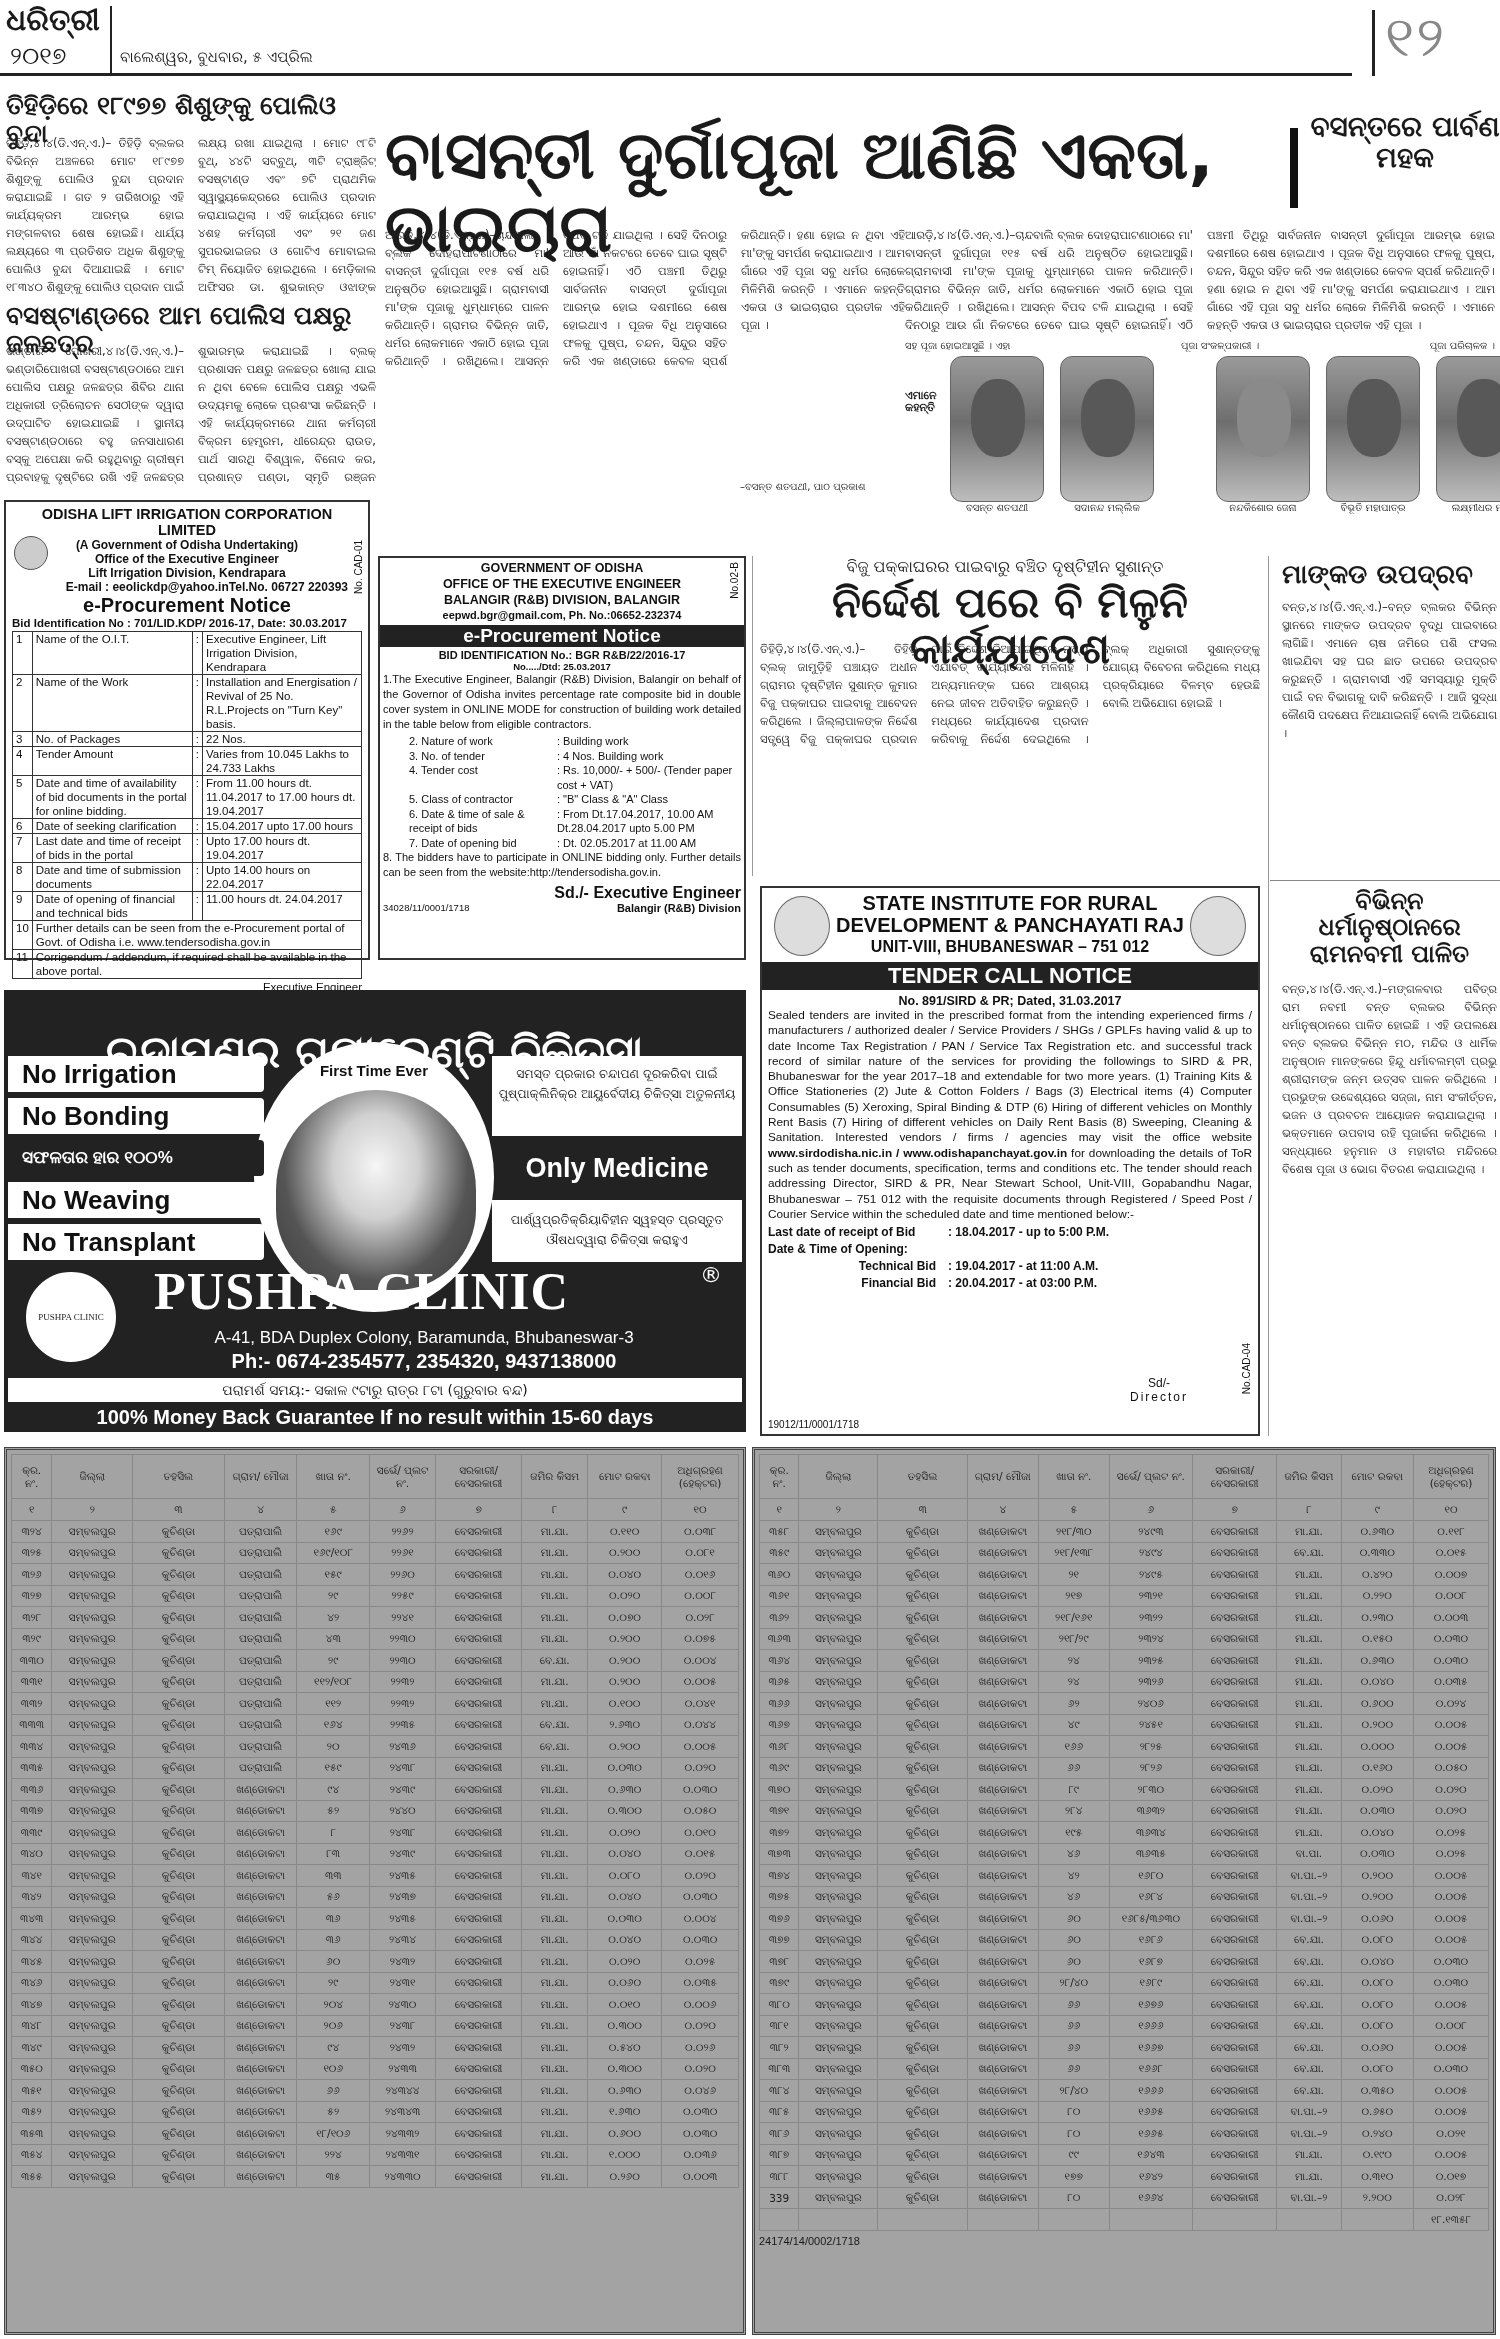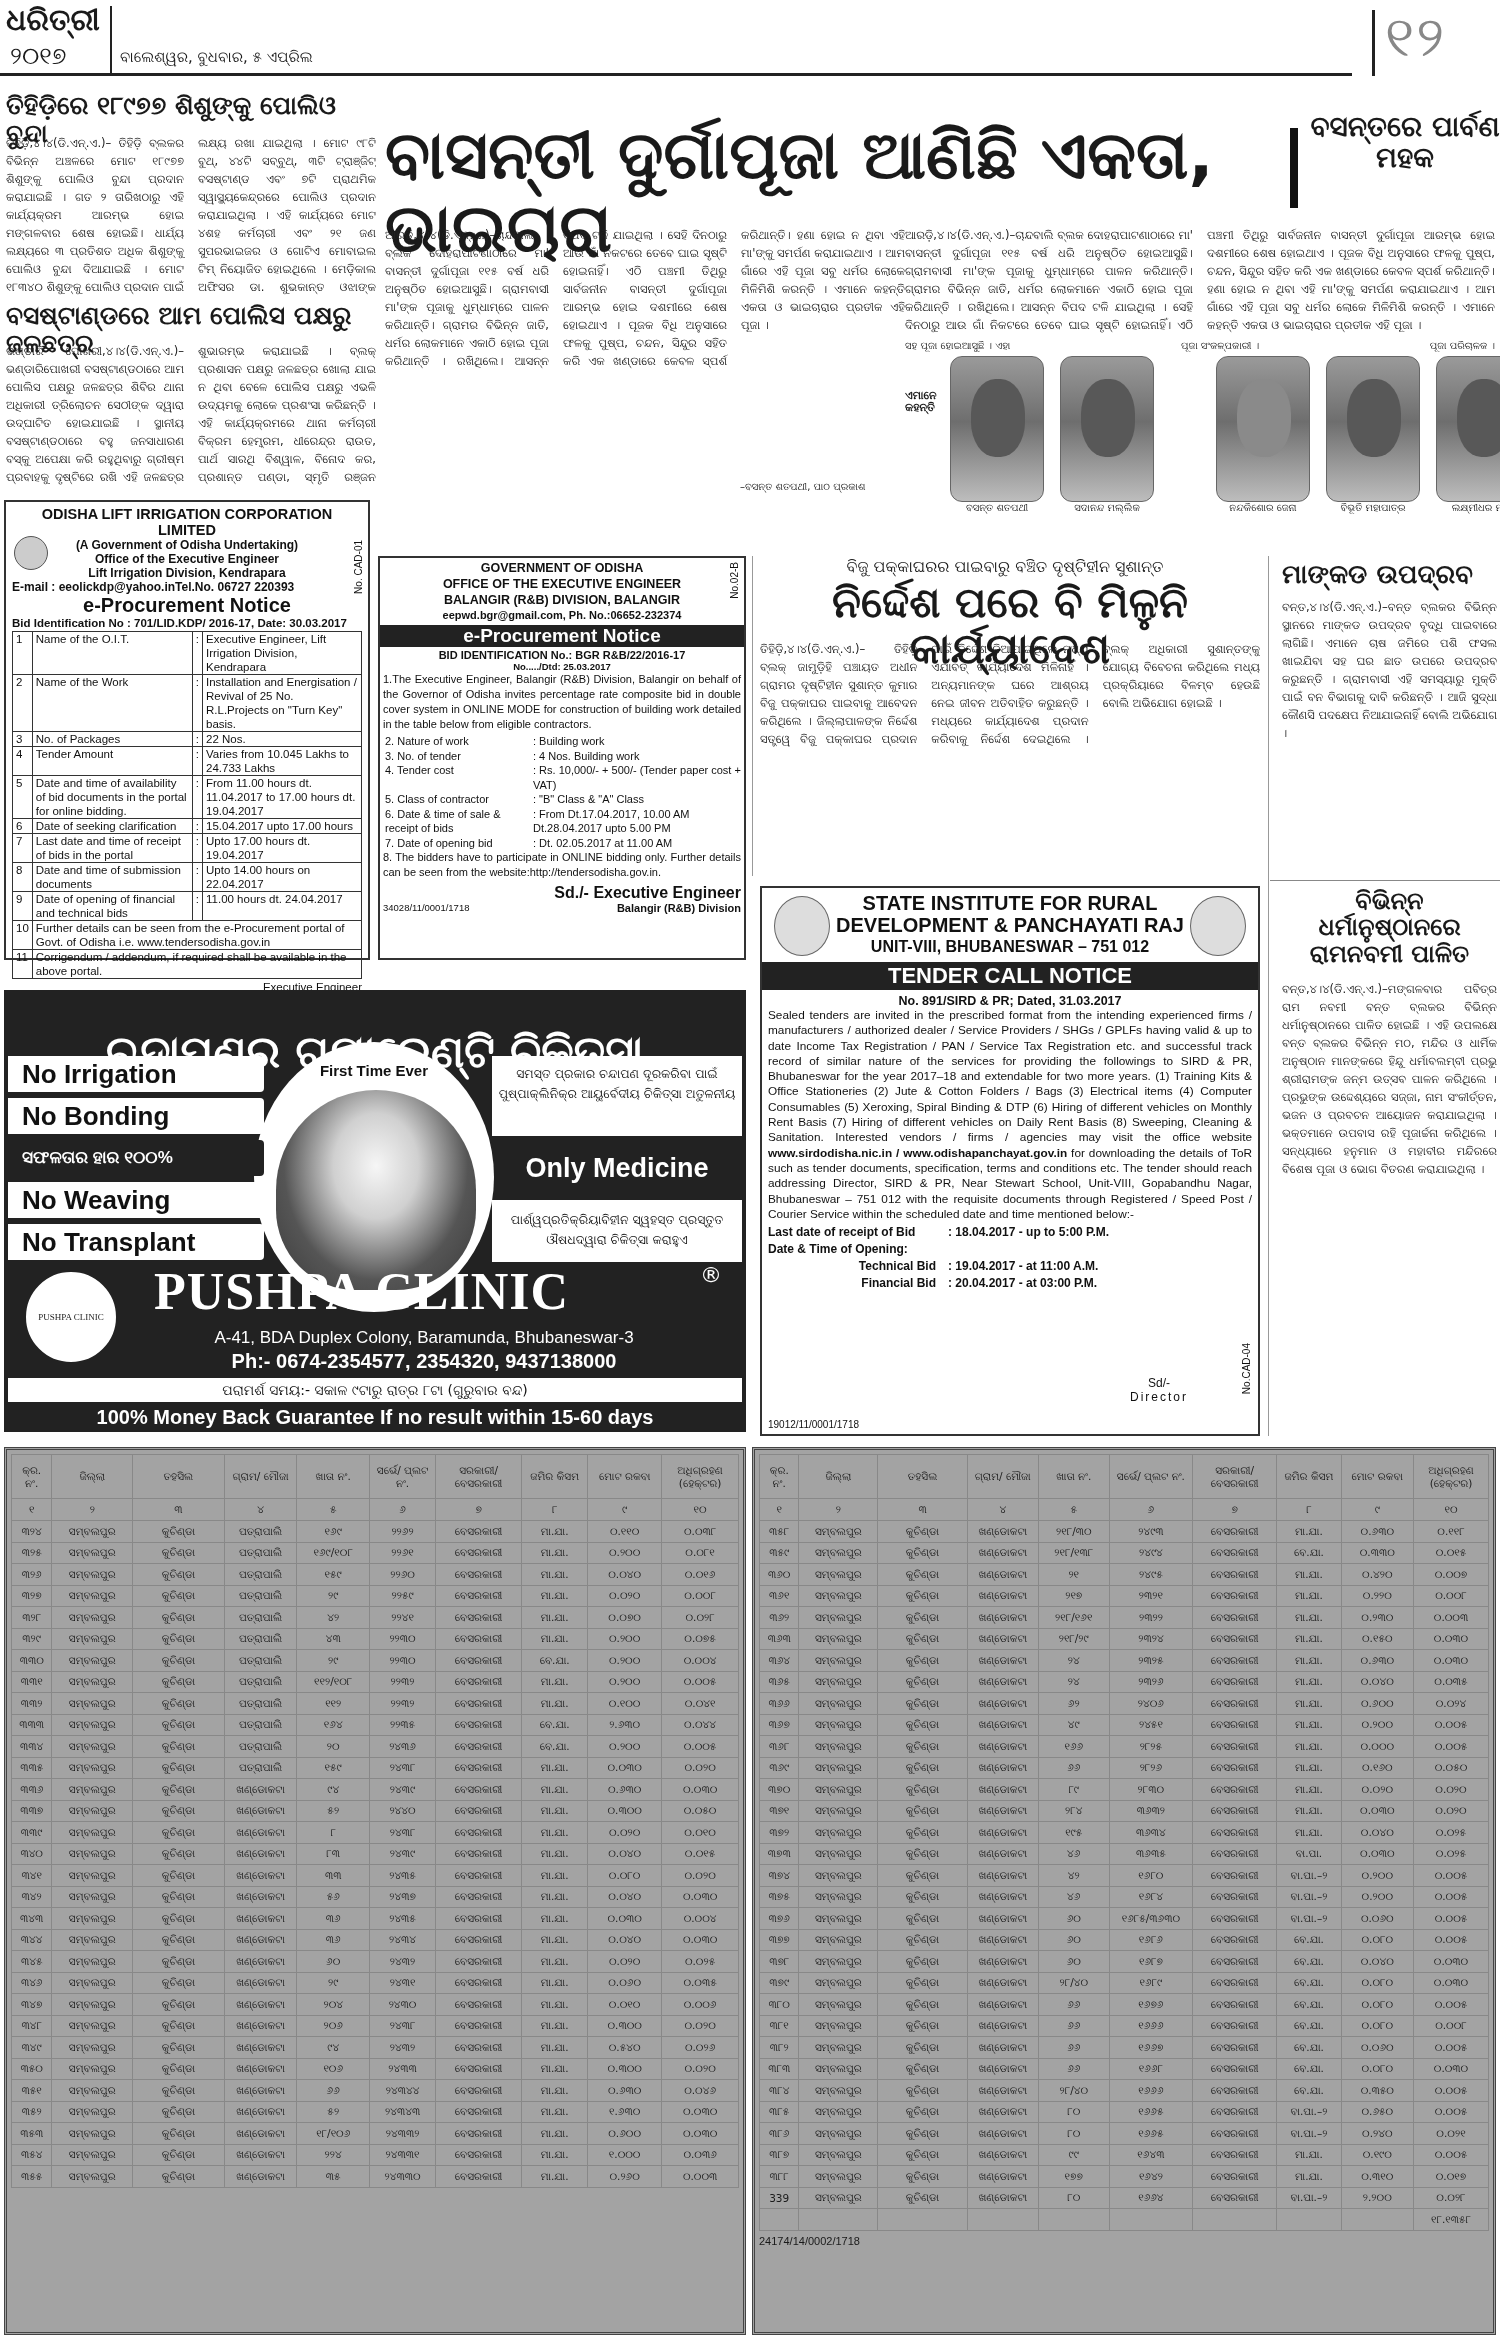--- a/index.html
+++ b/index.html
@@ -116,21 +116,21 @@
     </div>
 </div>
 <div class="abs hl" style="left:905px;top:390px;width:40px;font-size:11px;">ଏମାନେ କହନ୍ତି</div>
 
 <div class="abs adbox ad-en" style="left:4px;top:500px;width:366px;height:460px;padding:4px 6px;">
   <div style="text-align:center;font-weight:bold;font-size:14.5px;">ODISHA LIFT IRRIGATION CORPORATION LIMITED</div>
   <div style="position:absolute;left:8px;top:34px;width:34px;height:34px;border-radius:50%;border:1px solid #555;background:#ccc;"></div>
   <div style="text-align:center;font-weight:bold;font-size:12px;">(A Government of Odisha Undertaking)</div>
   <div style="text-align:center;font-weight:bold;font-size:12px;">Office of the Executive Engineer</div>
   <div style="text-align:center;font-weight:bold;font-size:12px;">Lift Irrigation Division, Kendrapara</div>
-  <div style="display:flex;justify-content:flex-start;font-weight:bold;font-size:12px;padding-right:14px;">
+  <div style="display:flex;justify-content:flex-end;font-weight:bold;font-size:12px;padding-right:14px;">
     <span>E-mail : eeolickdp@yahoo.in</span>
     <span>Tel.No. 06727 220393</span>
   </div>
   <div class="vert" style="position:absolute;right:4px;top:38px;">No. CAD-01</div>
   <div style="text-align:center;font-weight:bold;font-size:20px;">e-Procurement Notice</div>
   <div style="font-weight:bold;font-size:11.5px;margin-bottom:2px;">Bid Identification No : 701/LID.KDP/ 2016-17, Date: 30.03.2017</div>
   <table class="olic">
     <tbody id="olic-body">
         <tr>
           <td style="width:18px">1</td>
@@ -206,21 +206,21 @@
 <div class="abs adbox ad-en" style="left:378px;top:556px;width:368px;height:404px;padding:2px 3px;">
   <div style="text-align:center;font-weight:bold;font-size:12.5px;line-height:16px;">GOVERNMENT OF ODISHA</div>
   <div style="text-align:center;font-weight:bold;font-size:12.5px;line-height:16px;">OFFICE OF THE EXECUTIVE ENGINEER</div>
   <div style="text-align:center;font-weight:bold;font-size:12.5px;line-height:16px;">BALANGIR (R&amp;B) DIVISION, BALANGIR</div>
   <div style="text-align:center;font-weight:bold;font-size:11px;line-height:15px;">eepwd.bgr@gmail.com, Ph. No.:06652-232374</div>
   <div class="vert" style="position:absolute;right:4px;top:4px;">No.02-B</div>
   <div class="blackbar" style="font-size:19px;line-height:22px;margin:2px -3px;">e-Procurement Notice</div>
   <div style="text-align:center;font-weight:bold;font-size:11px;">BID IDENTIFICATION No.: BGR R&amp;B/22/2016-17</div>
   <div style="text-align:center;font-weight:bold;font-size:9.5px;">No...../Dtd: 25.03.2017</div>
   <div style="font-size:11px;line-height:15px;text-align:justify;">1.The Executive Engineer, Balangir (R&amp;B) Division, Balangir on behalf of the Governor of Odisha invites percentage rate composite bid in double cover system in ONLINE MODE for construction of building work detailed in the table below from eligible contractors.</div>
-  <div id="bal-items" style="font-size:11px;line-height:14.5px;margin-top:2px;">
+  <div id="bal-items" style="font-size:11px;line-height:14.5px;margin-top:2px;margin-left:24px;">
       <div style="display: flex;">
         <span style="width:150px;flex:none;padding-left:2px">2. Nature of work</span>
       <span>: Building work</span>
       </div>
       <div style="display: flex;">
         <span style="width:150px;flex:none;padding-left:2px">3. No. of tender</span>
       <span>: 4 Nos. Building work</span>
       </div>
       <div style="display: flex;">
         <span style="width:150px;flex:none;padding-left:2px">4. Tender cost</span>

